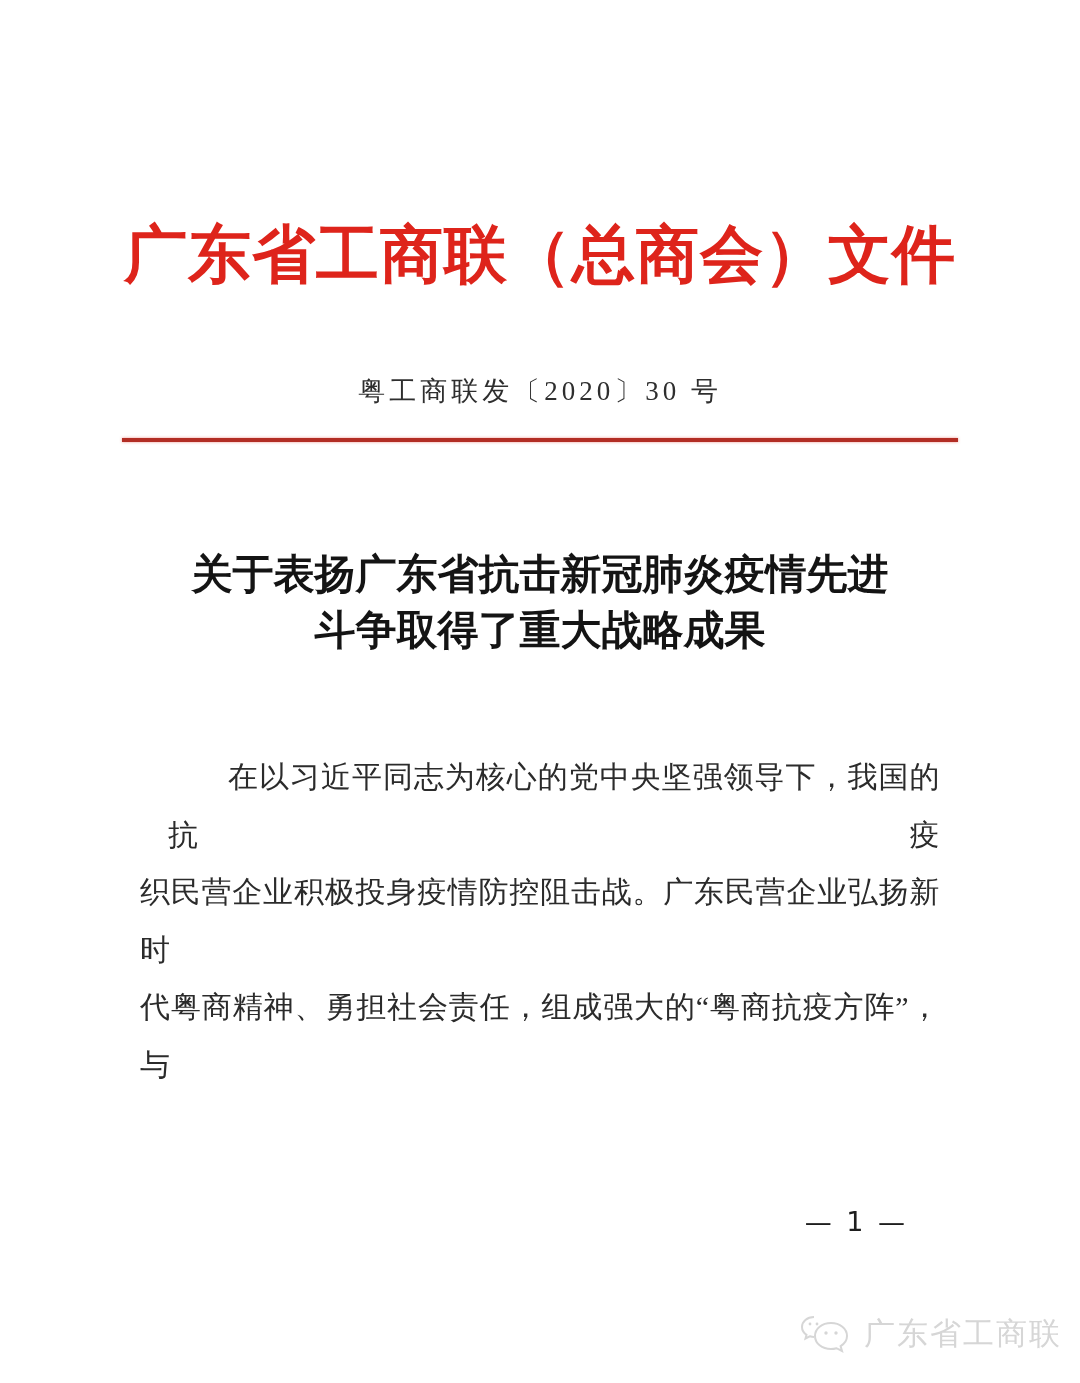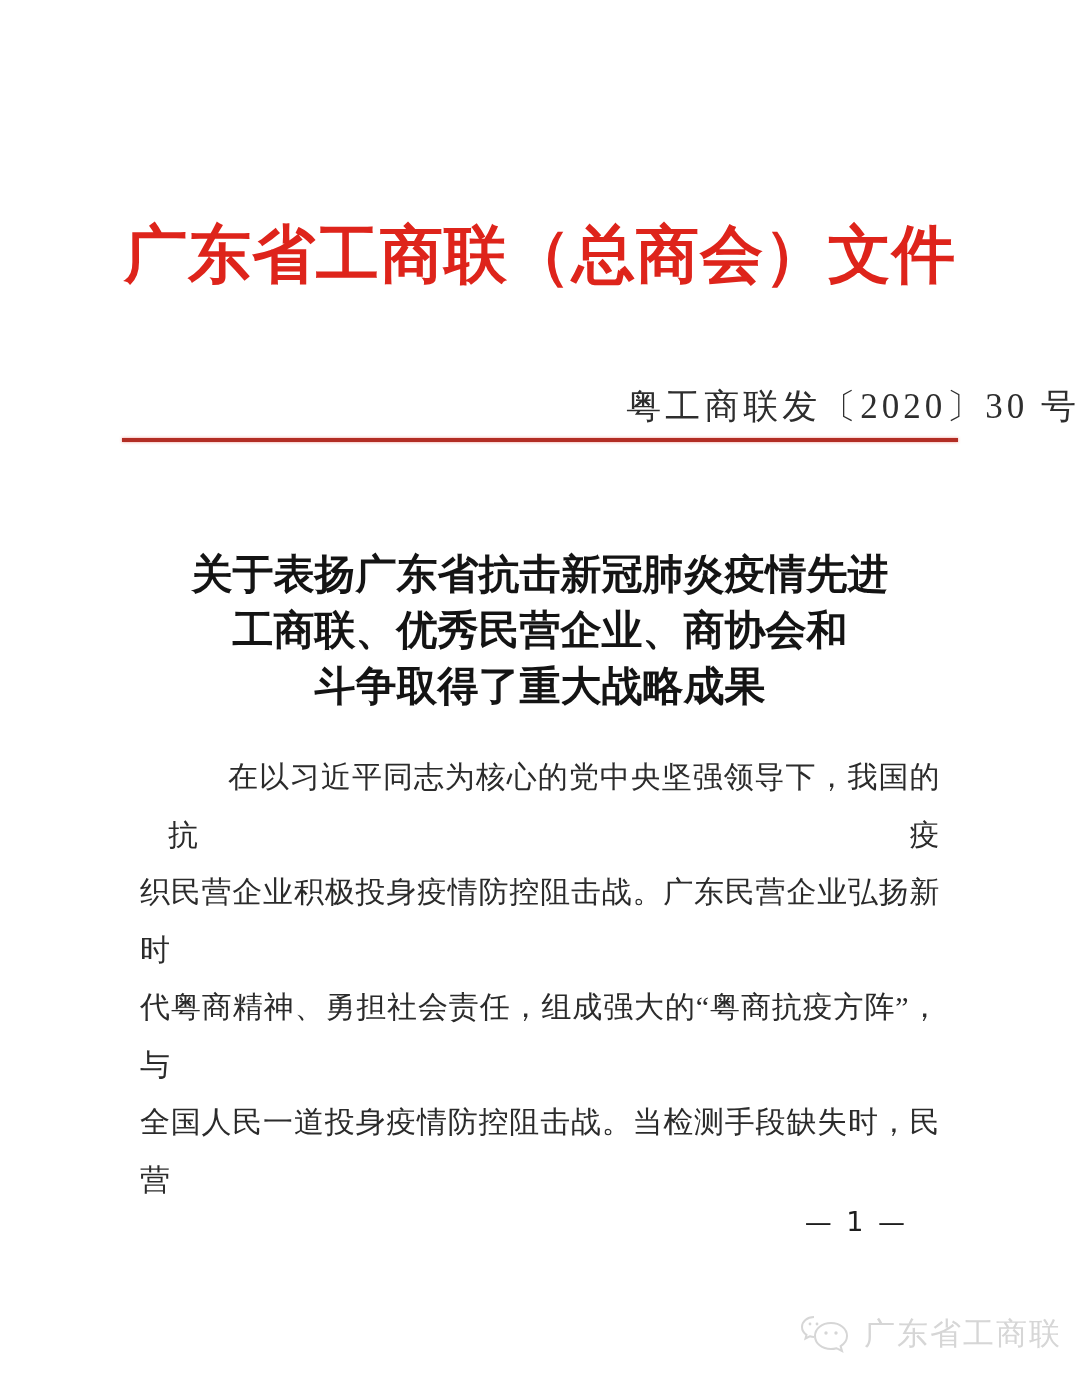--- a/index.html
+++ b/index.html
@@ -22,25 +22,25 @@
     width: 100%;
     text-align: center;
     font-size: 63px;
     font-weight: bold;
     letter-spacing: 1px;
     color: var(--header-red, #de241b);
     white-space: nowrap;
   }
   .doc-number {
     position: absolute;
-    top: 383px;
+    top: 373px;
     left: 0;
     width: 100%;
-    text-align: right;
-    font-size: 35px;
+    text-align: center;
+    font-size: 27px;
     letter-spacing: 4px;
     color: #2e2e2e;
   }
   .red-rule {
     position: absolute;
     top: 438px;
     left: 122px;
     width: 836px;
     height: 4px;
     background: var(--rule-red, #b22d24);
@@ -111,30 +111,28 @@
 <div class="page" style="--header-red: #de241b; --rule-red: #b22d24; --title-black: #141414; --body-text: #2b2b2b; --watermark-gray: #d6d6d6;">
 
   <div class="red-head">广东省工商联（总商会）文件</div>
 
   <div class="doc-number">粤工商联发〔2020〕30 号</div>
 
   <div class="red-rule"></div>
 
   <div class="doc-title" id="doc-title">
       <div>关于表扬广东省抗击新冠肺炎疫情先进</div>
-      <div>工商联、优秀民营企业、商协会和</div>
       <div>斗争取得了重大战略成果</div>
     </div>
 
   <div class="body-block">
     <div id="body-lines">
         <div class="body-line indent">在以习近平同志为核心的党中央坚强领导下，我国的抗疫</div>
         <div class="body-line">织民营企业积极投身疫情防控阻击战。广东民营企业弘扬新时</div>
         <div class="body-line">代粤商精神、勇担社会责任，组成强大的“粤商抗疫方阵”，与</div>
-        <div class="body-line">全国人民一道投身疫情防控阻击战。当检测手段缺失时，民营</div>
       </div>
   </div>
 
   <div class="page-number">— 1 —</div>
 
   <div class="watermark">
     <span>
       <svg width="52" height="46" viewBox="0 0 52 46" fill="none" stroke="#d6d6d6" stroke-width="2">
 
         <path d="M14 4 C7 4 2 8.5 2 14 C2 17.2 3.8 20 6.5 21.8 L5.5 25.5 L9.8 23.3 C11.1 23.7 12.5 24 14 24"></path>

